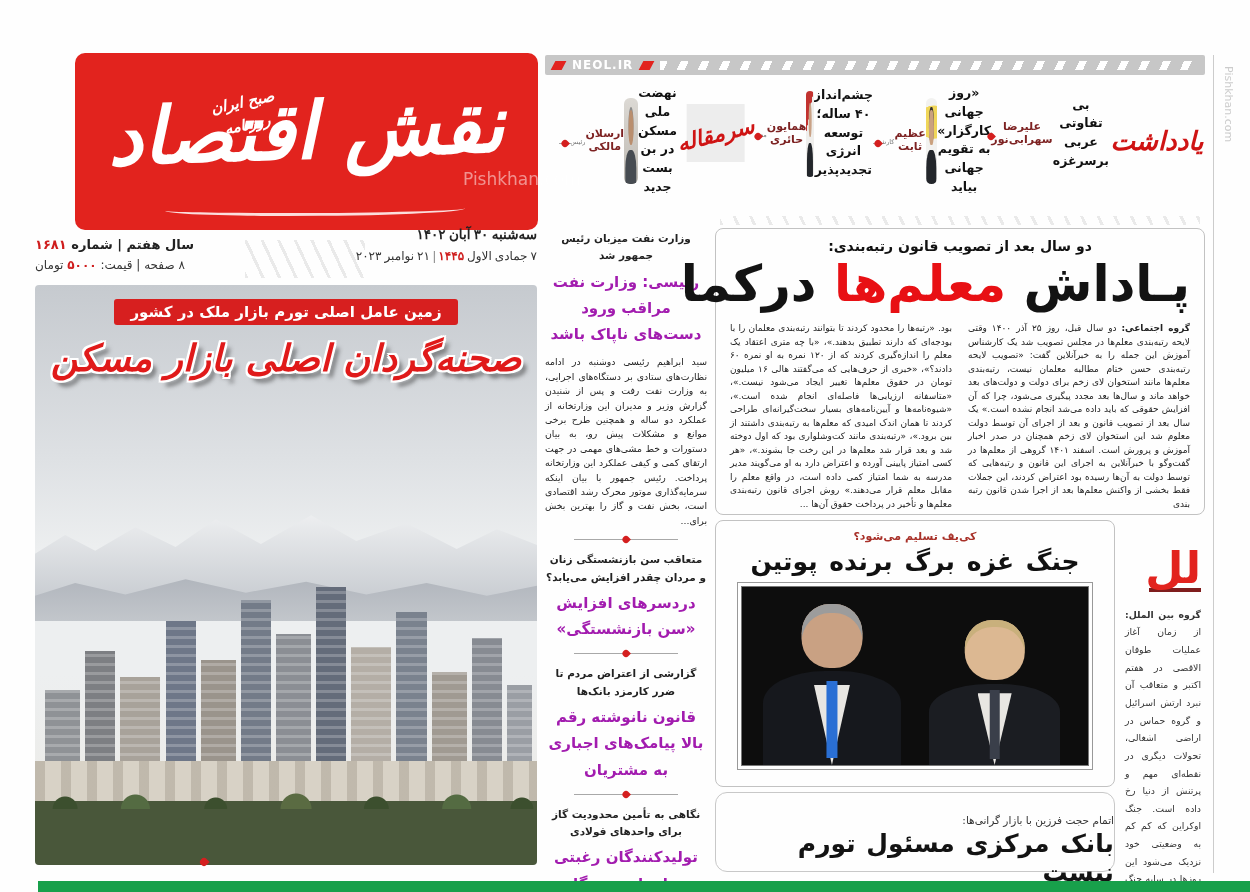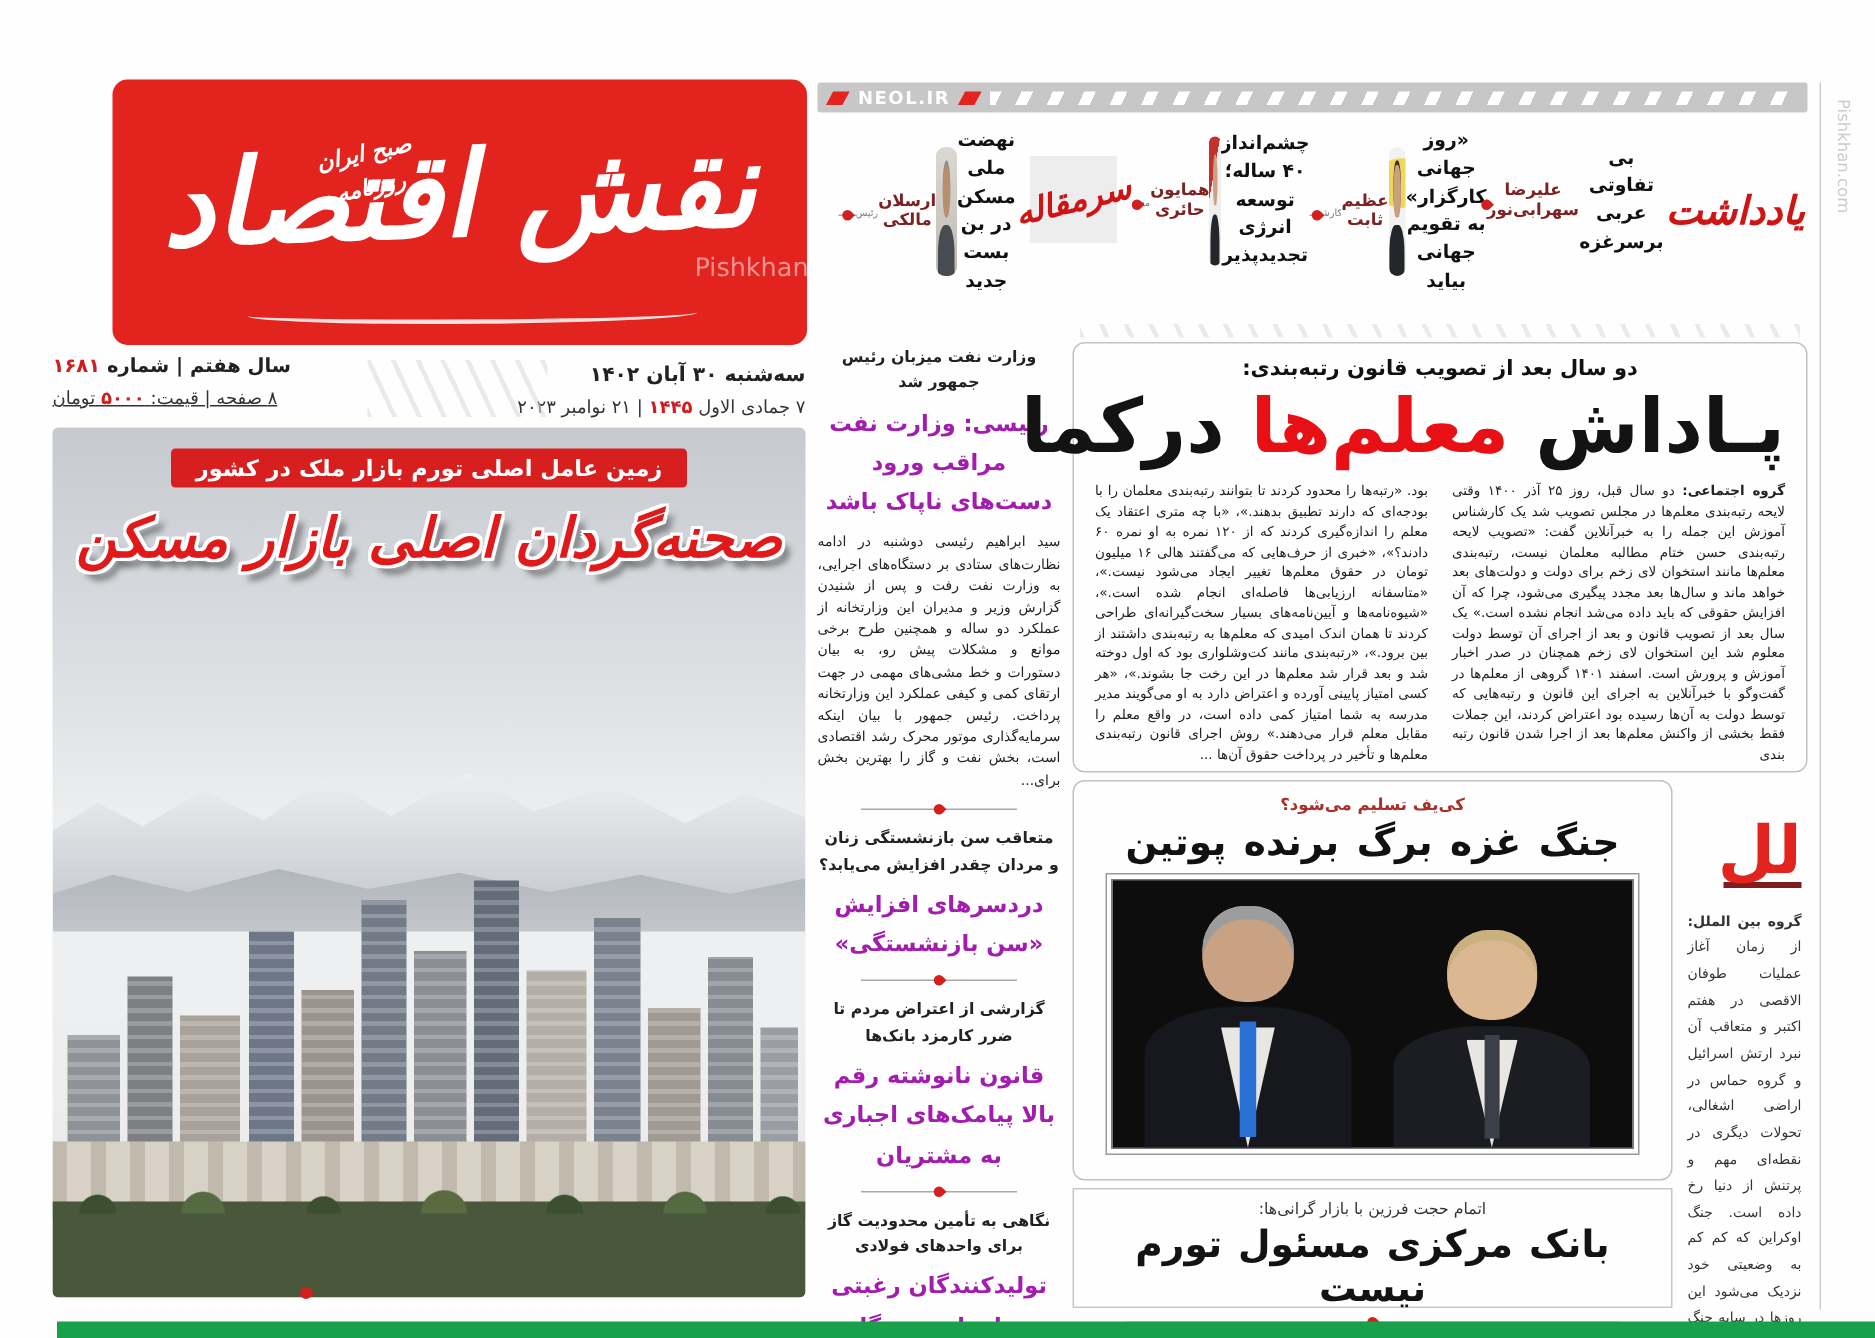--- a/index.html
+++ b/index.html
@@ -11,26 +11,26 @@
   .logo-main{position:absolute;right:12px;top:18px;width:440px;text-align:center;font-size:78px;
              font-weight:bold;font-style:italic;line-height:1.55;letter-spacing:-3px;
              transform:rotate(-2deg);white-space:nowrap;}
   .logo-sub{position:absolute;left:138px;top:38px;text-align:center;font-size:15px;font-weight:bold;
             transform:rotate(-12deg);line-height:1.5;font-style:italic;}
   .logo-swoosh{position:absolute;left:90px;bottom:14px;width:300px;height:10px;
                border-bottom:3px solid rgba(255,255,255,.85);border-radius:0 0 60% 40%;}
   .wm1{position:absolute;left:388px;top:116px;color:rgba(255,255,255,.5);font-size:17px;direction:ltr;}
   .wm2{position:absolute;left:1222px;top:66px;color:#ccc;font-size:11px;direction:ltr;
        writing-mode:vertical-rl;}
-  .dateline{position:absolute;left:297px;top:242px;width:240px;}
+  .dateline{position:absolute;left:297px;top:226px;width:240px;font-family:Liberation Serif, serif;}
   .dateline .l1{font-size:13.5px;font-weight:bold;color:#222;}
   .dateline .l2{font-size:12px;color:#333;margin-top:6px;}
   .issueline{position:absolute;left:35px;top:237px;width:205px;text-align:left;}
   .issueline .l1{font-size:13px;font-weight:bold;color:#222;}
-  .issueline .l2{font-size:12px;color:#333;margin-top:6px;text-decoration:underline;}
+  .issueline .l2{font-size:12px;color:#333;margin-top:6px;}
   .rednum{color:#cf1d1d;font-weight:bold;}
   .dots{position:absolute;background:repeating-linear-gradient(65deg,#d9d9d9 0 3px,transparent 3px 15px);
         opacity:.55;}
   
   .topbar{position:absolute;left:545px;top:55px;width:660px;height:20px;background:#c7c7c7;
           border-radius:2px;display:flex;align-items:center;direction:ltr;padding:0 8px;gap:8px;
           box-sizing:border-box;}
   .dash{width:11px;height:9px;transform:skewX(-28deg);}
   .dash.red{background:#e2231e;}
   .site-label{color:#fff;font-weight:bold;font-size:12px;letter-spacing:1px;direction:ltr;}
@@ -106,21 +106,21 @@
   .fig-putin .tie{background:#3a3f4a;}
   .photo-orn{position:absolute;left:50%;bottom:-9px;transform:translateX(-50%) rotate(45deg);
              width:8px;height:8px;background:#d41f1f;border-radius:50% 0 50% 50%;}
   
   .quotecol{position:absolute;left:1125px;top:548px;width:76px;}
   .quote-icon{font-size:44px;line-height:.9;font-weight:bold;color:#e2231e;text-align:right;
               border-bottom:4px solid #7f1d1d;width:52px;margin-right:0;padding-bottom:0;}
   .quote-text{margin-top:14px;font-size:9.3px;line-height:1.9;text-align:justify;color:#333;}
   
   .bankbox{position:absolute;left:715px;top:792px;width:400px;height:80px;border:1px solid #c8c8c8;
-           border-radius:0;box-sizing:border-box;text-align:center;padding-top:7px;}
+           border-radius:12px;box-sizing:border-box;padding-top:21px;}
   .bank-kicker{font-size:10.5px;color:#333;}
   .bank-headline{font-size:25px;font-weight:bold;color:#131313;margin-top:3px;word-spacing:2px;}
   .bank-sep{position:relative;border-top:1px solid #bbb;width:330px;margin:8px auto 0;}
   
   .leadphoto{position:absolute;left:35px;top:285px;width:502px;height:580px;border-radius:4px;
              overflow:hidden;background:linear-gradient(180deg,#c6cacf 0%,#dee1e4 30%,#edeff0 46%);}
   .mount-far{position:absolute;top:37%;left:0;width:100%;height:17%;
              background:linear-gradient(180deg,#f3f4f5,#c9cdd2);
              clip-path:polygon(0 55%,6% 36%,12% 52%,20% 28%,28% 48%,36% 20%,45% 45%,55% 16%,64% 42%,74% 24%,84% 50%,92% 30%,100% 46%,100% 100%,0 100%);}
   .mount-near{position:absolute;top:47%;left:0;width:100%;height:11%;

